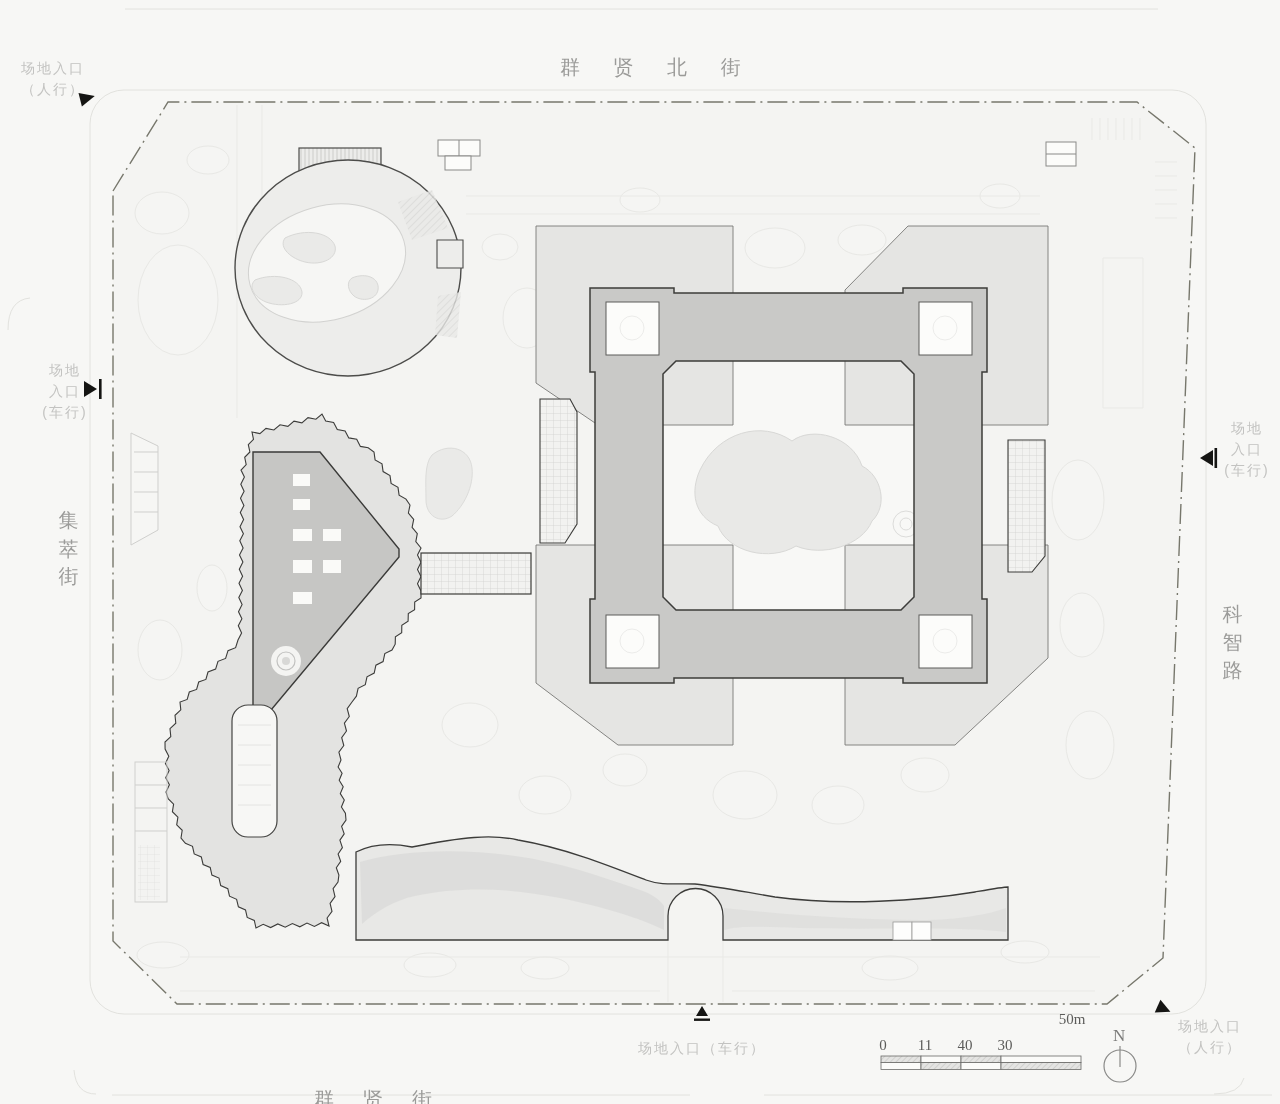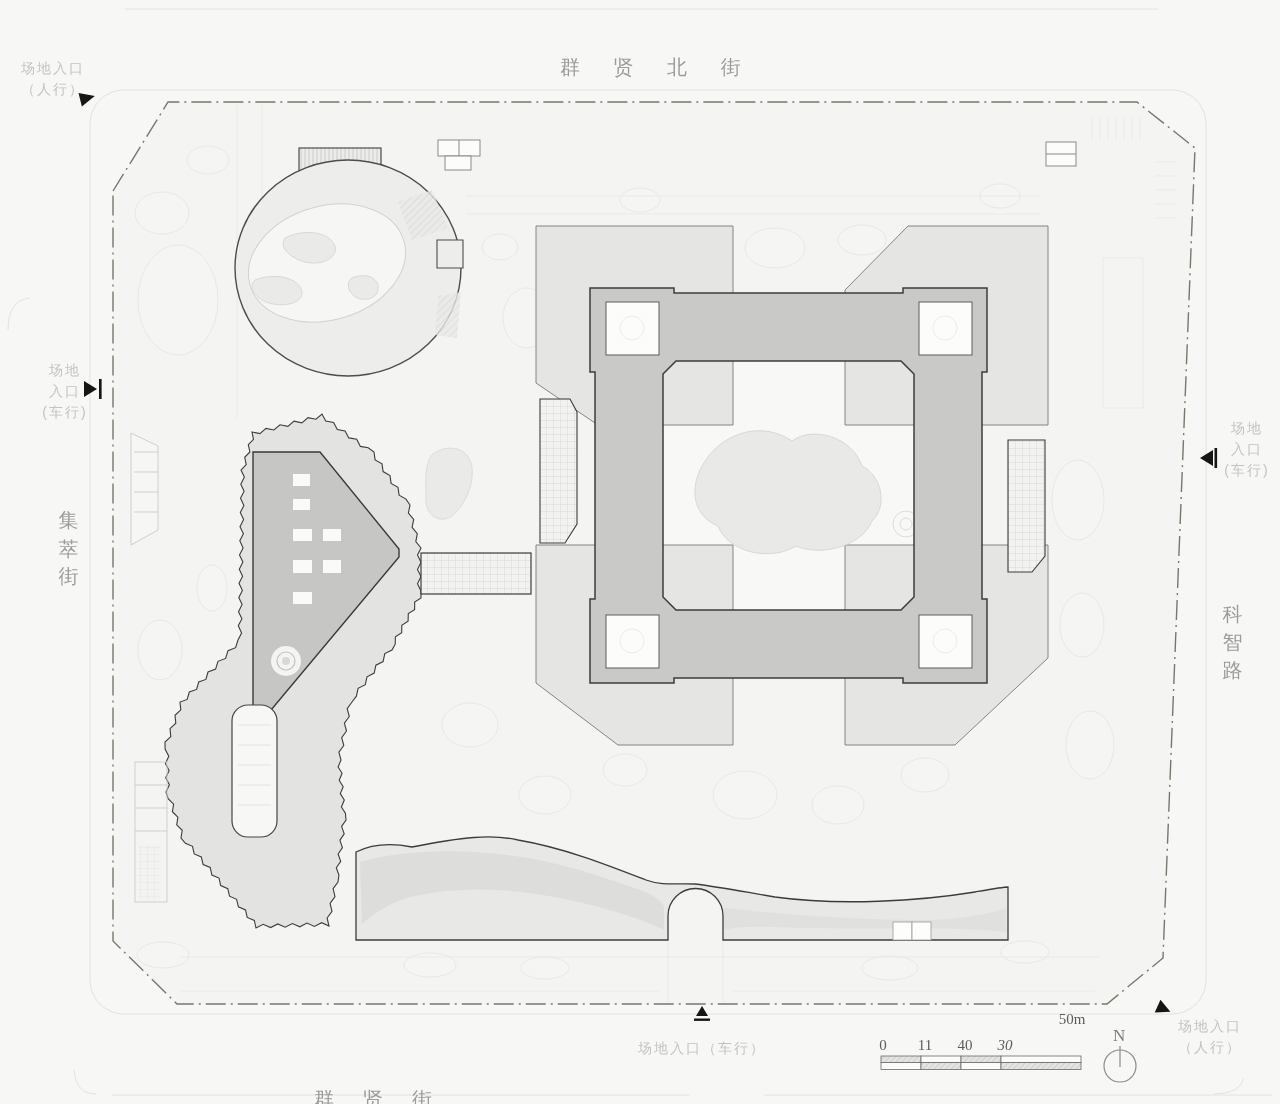--- a/index.html
+++ b/index.html
@@ -263,18 +263,18 @@
 <div class="lbl ent" style="left:617px;top:1038px;width:170px;">场地入口（车行）</div>
 
 <div class="lbl ent" style="left:1166px;top:1016px;width:88px;">
   <div>场地入口</div>
   <div>（人行）</div>
 </div>
 
 <span class="scale-num" style="left:883px;top:1037px;">0</span>
 <span class="scale-num" style="left:925px;top:1037px;">11</span>
 <span class="scale-num" style="left:965px;top:1037px;">40</span>
-<span class="scale-num" style="left:1005px;top:1037px;font-style:italic;">30</span>
+<span class="scale-num" style="left:1005px;top:1037px;">30</span>
 <span class="scale-num" style="left:1072px;top:1011px;">50m</span>
 
 <span class="north-n" style="left:1113px;top:1026px;">N</span>
 
 </div>
 
 </body></html>

